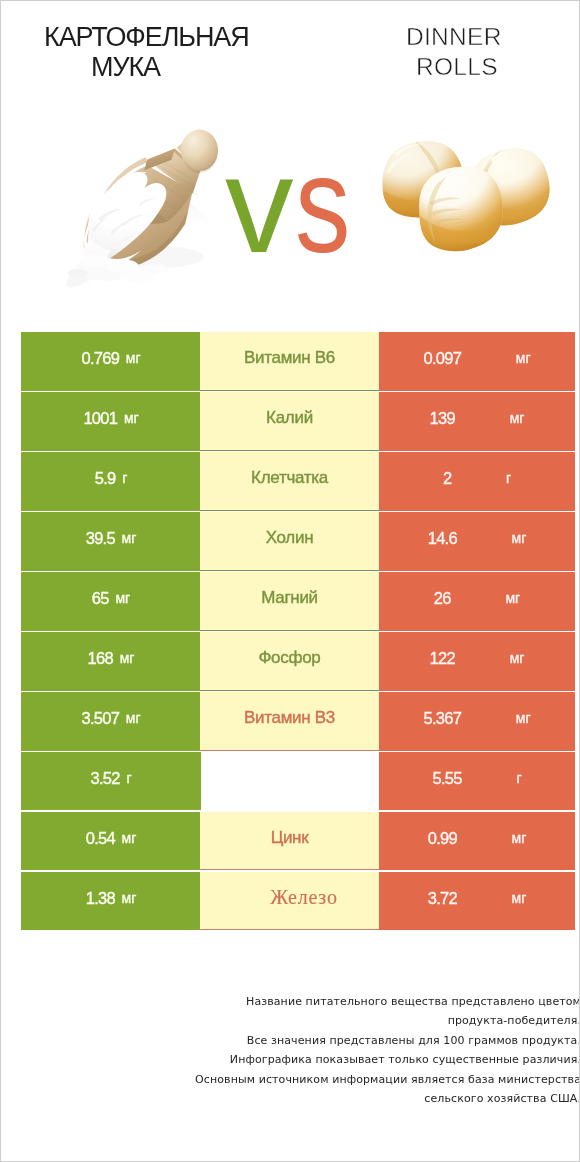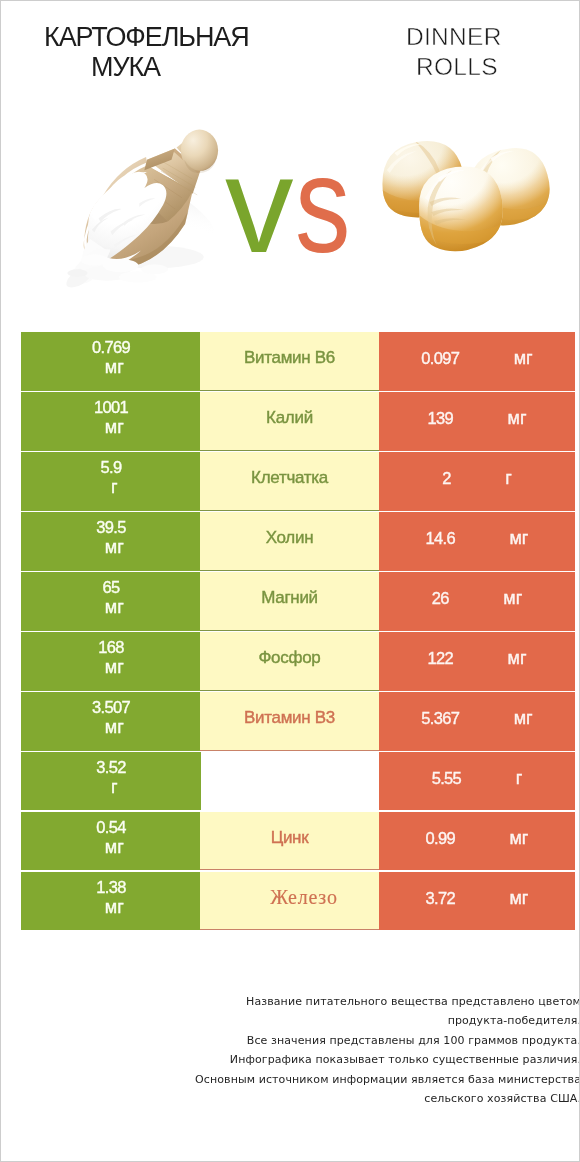--- a/index.html
+++ b/index.html
@@ -15,25 +15,25 @@
 
   #img-left{position:absolute;left:58px;top:122px;width:166px;height:170px;}
   #img-right{position:absolute;left:374px;top:118px;width:176px;height:140px;}
   #vs{position:absolute;left:225px;top:135px;font-size:137px;line-height:140px;letter-spacing:1.7px;font-weight:400;white-space:nowrap;text-align:center;}
   #vs .v{color:#7aa52c;}
   #vs .s{color:#e06d4b;display:inline-block;transform:scaleX(0.81);transform-origin:left center;}
 
   #table{position:absolute;left:0;top:332px;width:580px;}
   .row{position:relative;height:58.6px;margin-bottom:1.4px;}
   .cell{position:absolute;top:0;height:58.6px;box-sizing:border-box;display:flex;align-items:center;justify-content:center;}
-  .cell-left{left:21px;width:180px;color:#fbfef2;background:#82a930;flex-direction:column;}
+  .cell-left{left:21px;width:180px;color:#fbfef2;background:#82a930;}
   .cell-right{left:379px;width:196px;color:#fdf5f2;background:#e2694a;gap:48px;}
   .cell-mid{left:200px;width:179px;background:#fef9c3;border-bottom:1px solid;}
   .val{font-size:16.5px;font-weight:400;letter-spacing:-0.7px;position:relative;top:-3px;-webkit-text-stroke:0.38px currentColor;}
-  .unit{font-size:18px;font-weight:400;margin-left:6.6px;letter-spacing:0px;position:relative;top:-3px;-webkit-text-stroke:0.38px currentColor;}
+  .unit{font-size:14px;font-weight:400;margin-left:6.6px;letter-spacing:0px;position:relative;top:-3px;-webkit-text-stroke:0.38px currentColor;}
   .nutrient{font-size:17px;font-weight:400;letter-spacing:-0.3px;position:relative;top:-3px;-webkit-text-stroke:0.4px currentColor;}
   .nutrient-serif{font-family:"Liberation Serif",serif;font-size:20px;letter-spacing:0.8px;margin-left:29px;-webkit-text-stroke:0.15px currentColor;}
   .w-left .cell-mid{border-color:#7f9446;color:#7a9440;}
   .w-right .cell-mid{border-color:#c98268;color:#cf7253;}
 
   #footer{position:absolute;left:1px;top:992px;width:580px;text-align:right;color:#242424;
           font-family:"DejaVu Sans",sans-serif;font-size:11px;letter-spacing:0.1px;line-height:19.45px;}
   #footer div{white-space:nowrap;}
 </style>
 </head>

